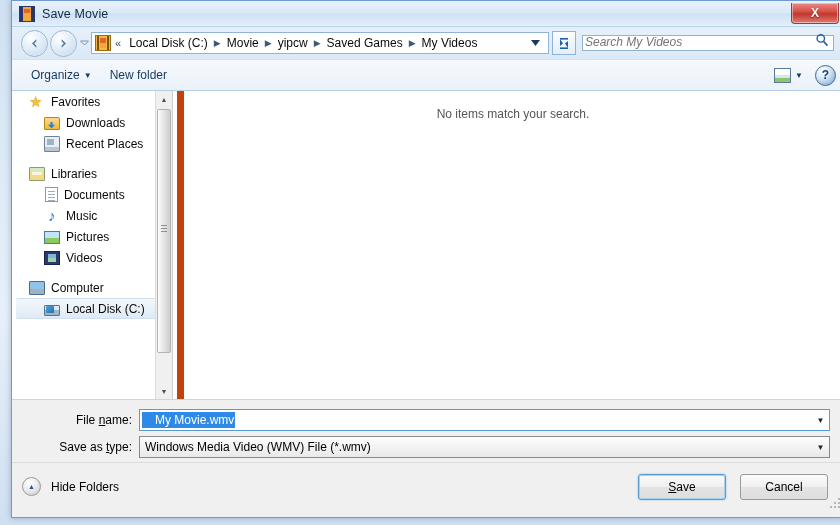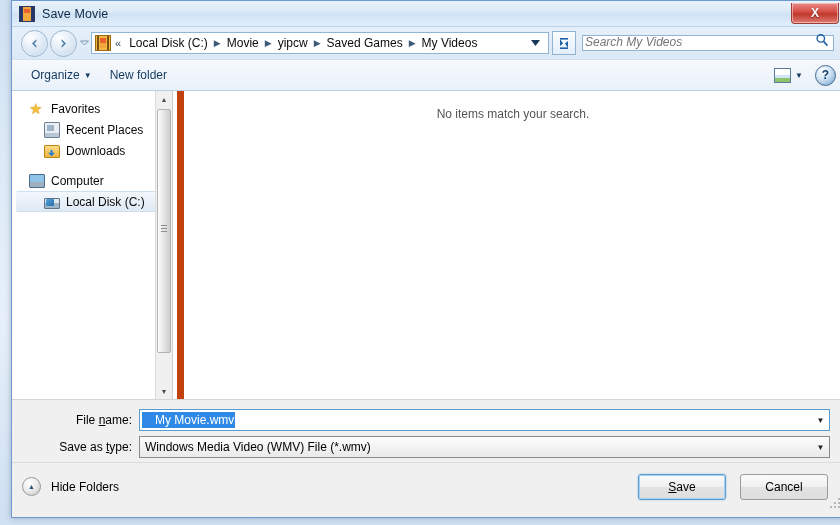--- a/index.html
+++ b/index.html
@@ -298,21 +298,20 @@
     height: 308px;
     background: #fff;
     border-bottom: 1px solid #d5d5d5;
   }
   #navpane {
     width: 160px;
     flex: 0 0 auto;
     background: #fff;
     position: relative;
     overflow: hidden;
-    padding-top: 7px;
     box-sizing: border-box;
   }
   .nav-group { margin-bottom: 9px; }
   .nav-row {
     display: flex;
     align-items: center;
     gap: 6px;
     height: 21px;
     padding-left: 17px;
     font-size: 12px;
@@ -740,29 +739,51 @@
   <div id="body">
 
     <div id="navpane">
 
       <div class="nav-group">
         <div class="nav-row">
           <span class="ico ico-star"></span>
           <span>Favorites</span>
         </div>
         <div class="nav-row child">
+          <span class="ico ico-folder"></span>
+          <span>Downloads</span>
+        </div>
+        <div class="nav-row child">
           <span class="ico ico-recent"></span>
           <span>Recent Places</span>
         </div>
+      </div>
+
+      <div class="nav-group">
+        <div class="nav-row">
+          <span class="ico ico-libraries"></span>
+          <span>Libraries</span>
+        </div>
         <div class="nav-row child">
-          <span class="ico ico-folder"></span>
-          <span>Downloads</span>
-        </div>
-      </div>
-
+          <span class="ico ico-doc"></span>
+          <span>Documents</span>
+        </div>
+        <div class="nav-row child">
+          <span class="ico ico-music"></span>
+          <span>Music</span>
+        </div>
+        <div class="nav-row child">
+          <span class="ico ico-pic"></span>
+          <span>Pictures</span>
+        </div>
+        <div class="nav-row child">
+          <span class="ico ico-video"></span>
+          <span>Videos</span>
+        </div>
+      </div>
 
       <div class="nav-group">
         <div class="nav-row">
           <span class="ico ico-computer"></span>
           <span>Computer</span>
         </div>
         <div class="nav-row child selected">
           <span class="ico ico-drive"></span>
           <span>Local Disk (C:)</span>
         </div>

